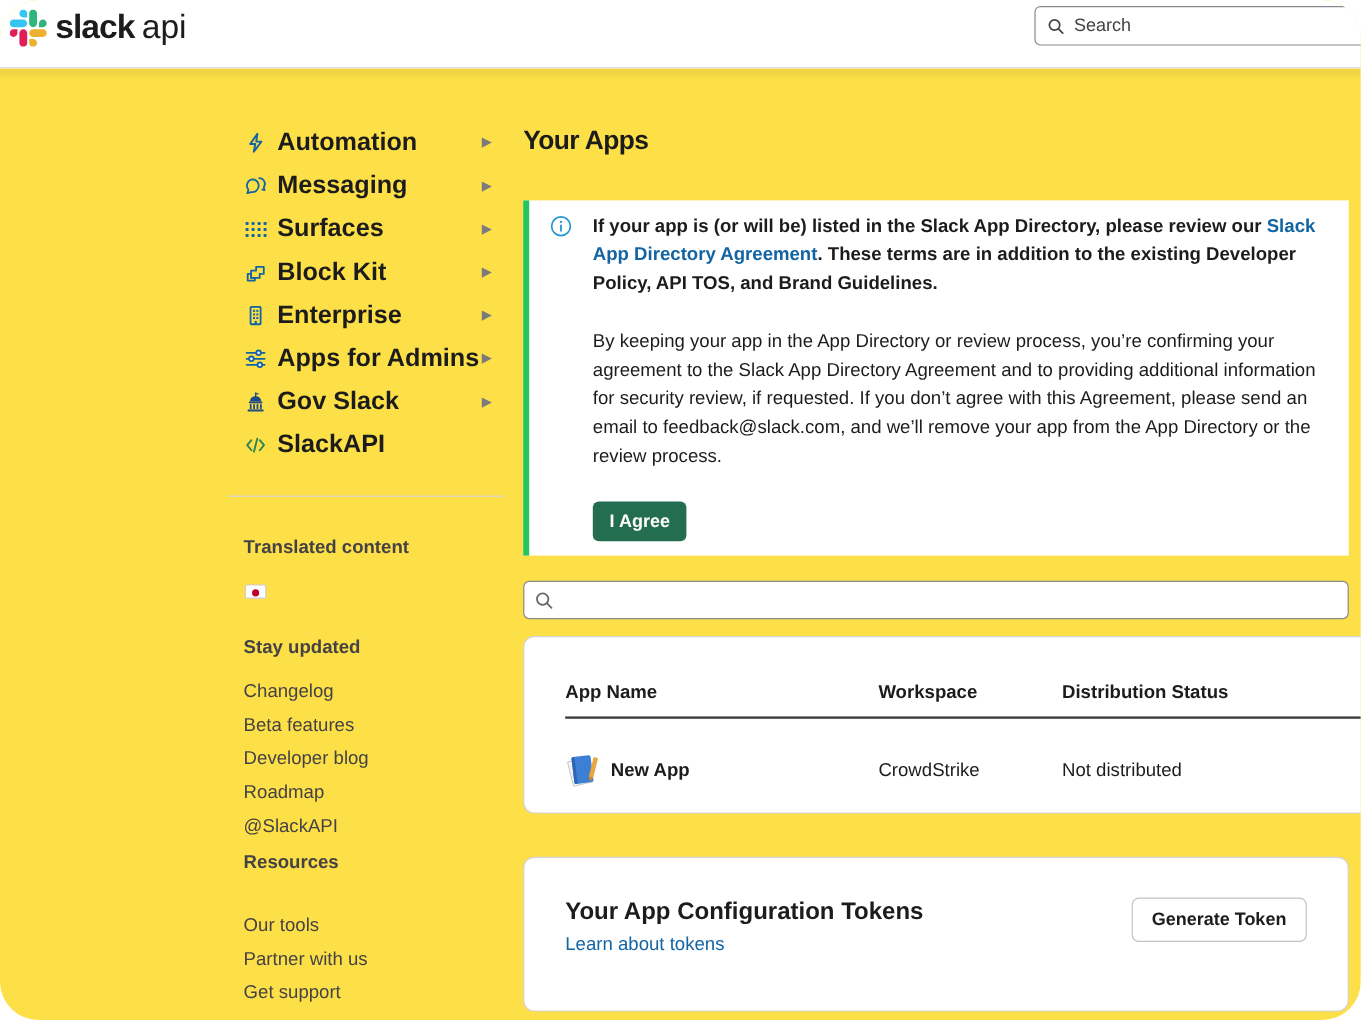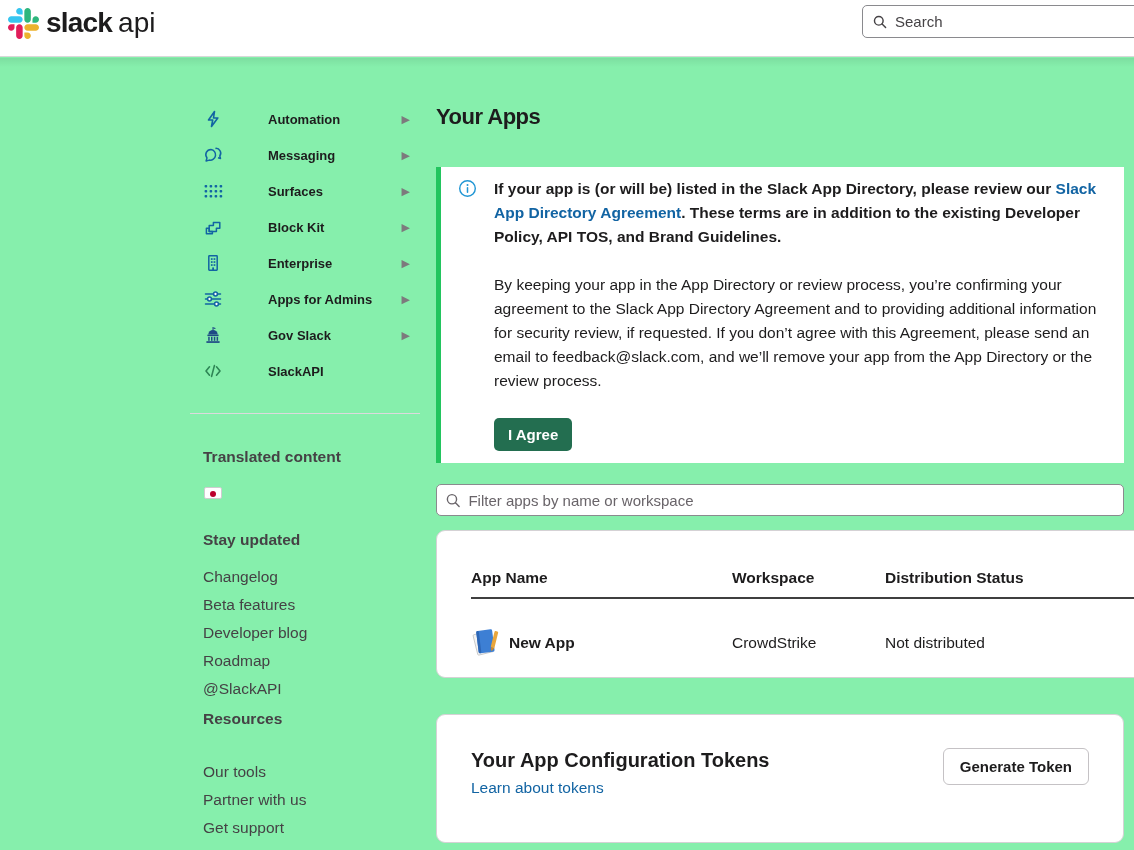--- a/index.html
+++ b/index.html
@@ -1,18 +1,18 @@
 <!DOCTYPE html>
 <html><head>
 <meta charset="utf-8">
 <style>
   * { margin:0; padding:0; box-sizing:border-box; }
   html,body { background:#fff; }
   body { font-family:"Liberation Sans", sans-serif; color:#1d1c1d; }
-  .screen { position:relative; width:1134px; height:850px; background:#86efac; overflow:hidden; }
+  .screen { position:relative; width:1134px; height:850px; background:#fde047; overflow:hidden;border-radius:32px; }
 
   
   .topbar { position:absolute; top:0; left:0; width:1134px; height:57px; background:#fff;
             border-bottom:1px solid #d8d8d8; z-index:5; }
   .topbar-shadow { position:absolute; top:58px; left:0; width:1134px; height:9px;
             background:linear-gradient(to bottom, rgba(0,0,0,0.07), rgba(0,0,0,0)); z-index:4; }
   .logo-wrap { position:absolute; left:8px; top:7px; display:flex; align-items:center; }
   .logo-mark { width:31px; height:31px; }
   .logo-text { margin-left:7px; font-size:28px; letter-spacing:-0.8px; }
   .logo-text .b { font-weight:800; }
@@ -22,21 +22,21 @@
             display:flex; align-items:center; padding:0 9px; }
   .search-box svg { flex:0 0 auto; }
   .search-box input { border:none; outline:none; width:100%; margin-left:7px;
             font-size:15px; font-family:inherit; color:#1d1c1d; background:transparent; }
   .search-box input::placeholder { color:#454245; }
 
   
   .nav { position:absolute; left:203px; top:101px; width:207px; }
   .nav-item { display:flex; align-items:center; height:36px; cursor:pointer; }
   .nav-icon { width:20px; height:20px; margin-right:8px; display:flex; align-items:center; justify-content:center; }
-  .nav-label { font-size:13px; font-weight:700; color:#1d1c1d;margin-left:37px; }
+  .nav-label { font-size:21px; font-weight:700; color:#1d1c1d; }
   .nav-chevron { margin-left:auto; color:#7d7a7d; font-size:11px; line-height:1; }
   .side-rule { position:absolute; left:190px; top:413px; width:230px; height:1px; background:#ddd9dd; }
   .side-heading { position:absolute; left:203px; font-size:15.5px; font-weight:700; color:#454245; }
   .flag { position:absolute; left:204px; top:487px; width:18px; height:12px; background:#fff;
           border:1px solid #cfcccf; border-radius:2px; display:inline-block; }
   .flag::after { content:""; position:absolute; left:5px; top:2.5px; width:6px; height:6px;
           border-radius:50%; background:#bc002d; }
   .side-links { position:absolute; left:203px; width:210px; }
   .side-link { height:28px; display:flex; align-items:center; font-size:15.5px; color:#454245; cursor:pointer; }
 
@@ -262,21 +262,20 @@
     <p class="notice-p1"><span>If your app is (or will be) listed in the Slack App Directory, please review our </span><a>Slack App Directory Agreement</a><span>. These terms are in addition to the existing Developer Policy, API TOS, and Brand Guidelines.</span></p>
     <p class="notice-p2">By keeping your app in the App Directory or review process, you’re confirming your agreement to the Slack App Directory Agreement and to providing additional information for security review, if requested. If you don’t agree with this Agreement, please send an email to feedback@slack.com, and we’ll remove your app from the App Directory or the review process.</p>
     <button class="btn-green agree-btn">I Agree</button>
   </div>
 
   <div class="filter-box">
     <svg width="17" height="17" viewBox="0 0 20 20">
         <circle cx="8.5" cy="8.5" r="5.6" fill="none" stroke="#696469" stroke-width="1.7"></circle>
         <line x1="12.8" y1="12.8" x2="17.2" y2="17.2" stroke="#696469" stroke-width="1.7" stroke-linecap="round"></line>
       </svg>
-    <input type="text" placeholder="Filter apps by name or workspace" style="">
   </div>
 
   <div class="table-card">
     <div class="thead">
       <span class="th c1">App Name</span>
       <span class="th c2">Workspace</span>
       <span class="th c3">Distribution Status</span>
     </div>
     <div class="trow">
       <svg class="app-icon" viewBox="0 0 34 34">

